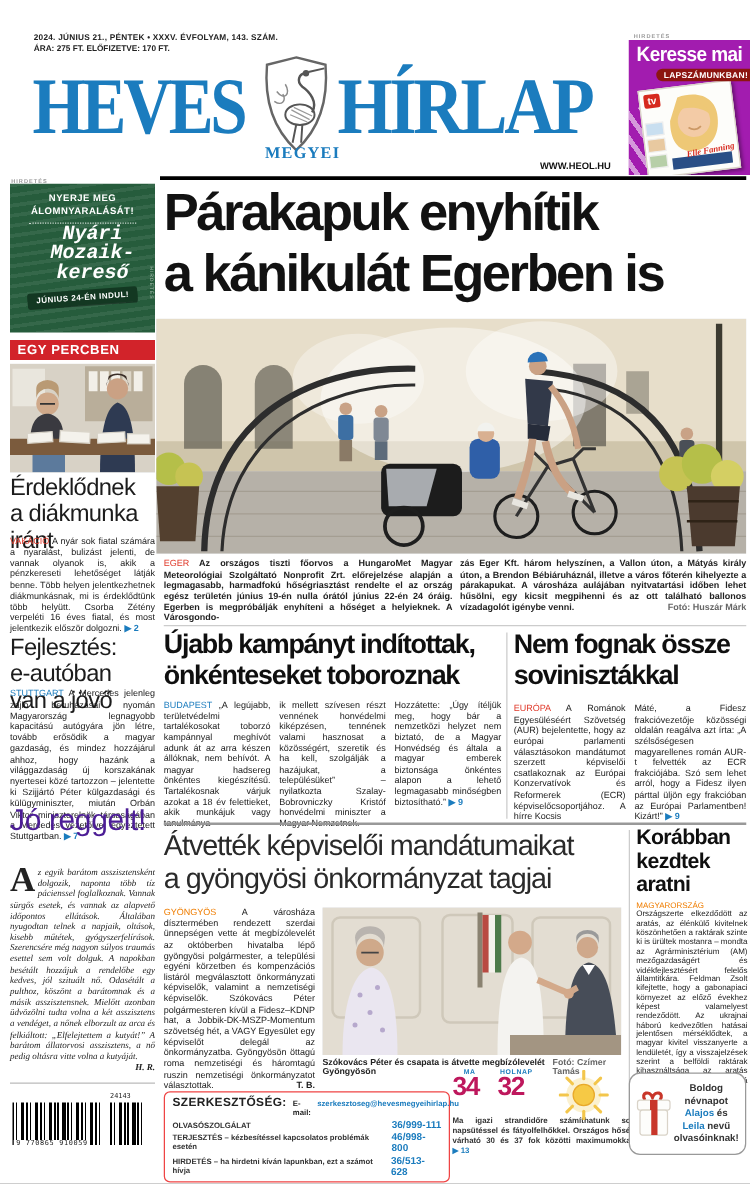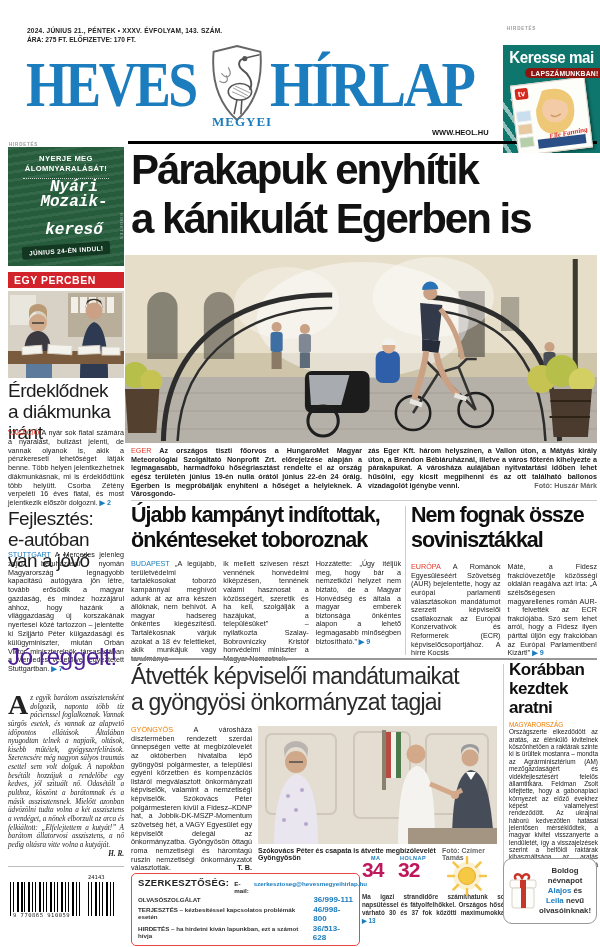--- a/index.html
+++ b/index.html
@@ -12,21 +12,21 @@
   .m-word{font-family:"Liberation Serif",serif;font-weight:bold;color:#1b7cbe;
           font-size:64px;line-height:1;letter-spacing:-3px;transform-origin:left top;white-space:nowrap;}
   .m-heves{left:26px;top:53px;transform:scaleX(.84);}
   .m-hirlap{left:270px;top:53px;transform:scaleX(.88);}
   .m-crest{left:206px;top:44px;width:62px;height:78px;}
   .m-megyei{left:212px;top:114px;font-family:"Liberation Serif",serif;font-weight:bold;
             color:#1b7cbe;font-size:13px;letter-spacing:1px;}
   .website{left:432px;top:128px;font-size:7.5px;font-weight:bold;color:#111;}
   .ad-mini{font-size:4.5px;color:#999;letter-spacing:.8px;font-weight:bold;}
   .promo-label{left:507px;top:26px;}
-  .promo{left:503px;top:45px;width:97px;height:108px;background:#0f766e;overflow:hidden;}
+  .promo{left:503px;top:32px;width:97px;height:108px;background:#a21caf;overflow:hidden;}
   .promo:after{content:"";position:absolute;left:-18px;bottom:-6px;width:70px;height:60px;
     background:repeating-linear-gradient(55deg,rgba(255,255,255,.55) 0 4px,transparent 4px 11px);}
   .promo-line1{margin:3px 2px 0;text-align:center;color:#fff;font-weight:bold;font-size:16.5px;
     letter-spacing:-.5px;transform:scaleX(.92);transform-origin:center;}
   .promo-badge{position:absolute;left:22px;top:23px;background:#8c1510;color:#fff;font-weight:bold;
     font-size:6.8px;padding:1.5px 6px;border-radius:7px;letter-spacing:.2px;z-index:3;}
   .mag{position:absolute;left:11px;top:36px;width:73px;height:69px;background:#fdfdfa;
     border:1px solid #d9d2c6;transform:rotate(-7deg);box-shadow:2px 2px 3px rgba(0,0,0,.35);z-index:2;}
   .mag-logo{position:absolute;left:3px;top:3px;background:#d6291e;color:#fff;font-weight:bold;
     font-size:8px;padding:1px 3px;border-radius:2px;}
@@ -185,21 +185,21 @@
   <div class="abs ad-mini green-label">HIRDETÉS</div>
   <div class="abs green-ad">
     <div class="ga-top">
       <span style="display:block;">NYERJE MEG</span>
       <span style="display:block;">ÁLOMNYARALÁSÁT!</span>
     </div>
     <div class="ga-dots"></div>
     <div class="ga-script">
       <span style="display:block;">Nyári</span>
       <span style="display:block;">Mozaik-</span>
-      <span style="display:block;margin-top:12px;">kereső</span>
+      <span style="display:block;">kereső</span>
     </div>
     <div class="ga-ribbon">JÚNIUS 24-ÉN INDUL!</div>
     <div class="ga-side">HIRDETÉS</div>
   </div>
 
   <div class="abs main-photo">
     <svg width="472" height="188" viewBox="0 0 467 188" preserveAspectRatio="none">
       <rect width="467" height="122" fill="#e7deca"></rect>
       <rect y="98" width="467" height="24" fill="#cfc5ab"></rect>
       <g fill="#6e6a5e">

